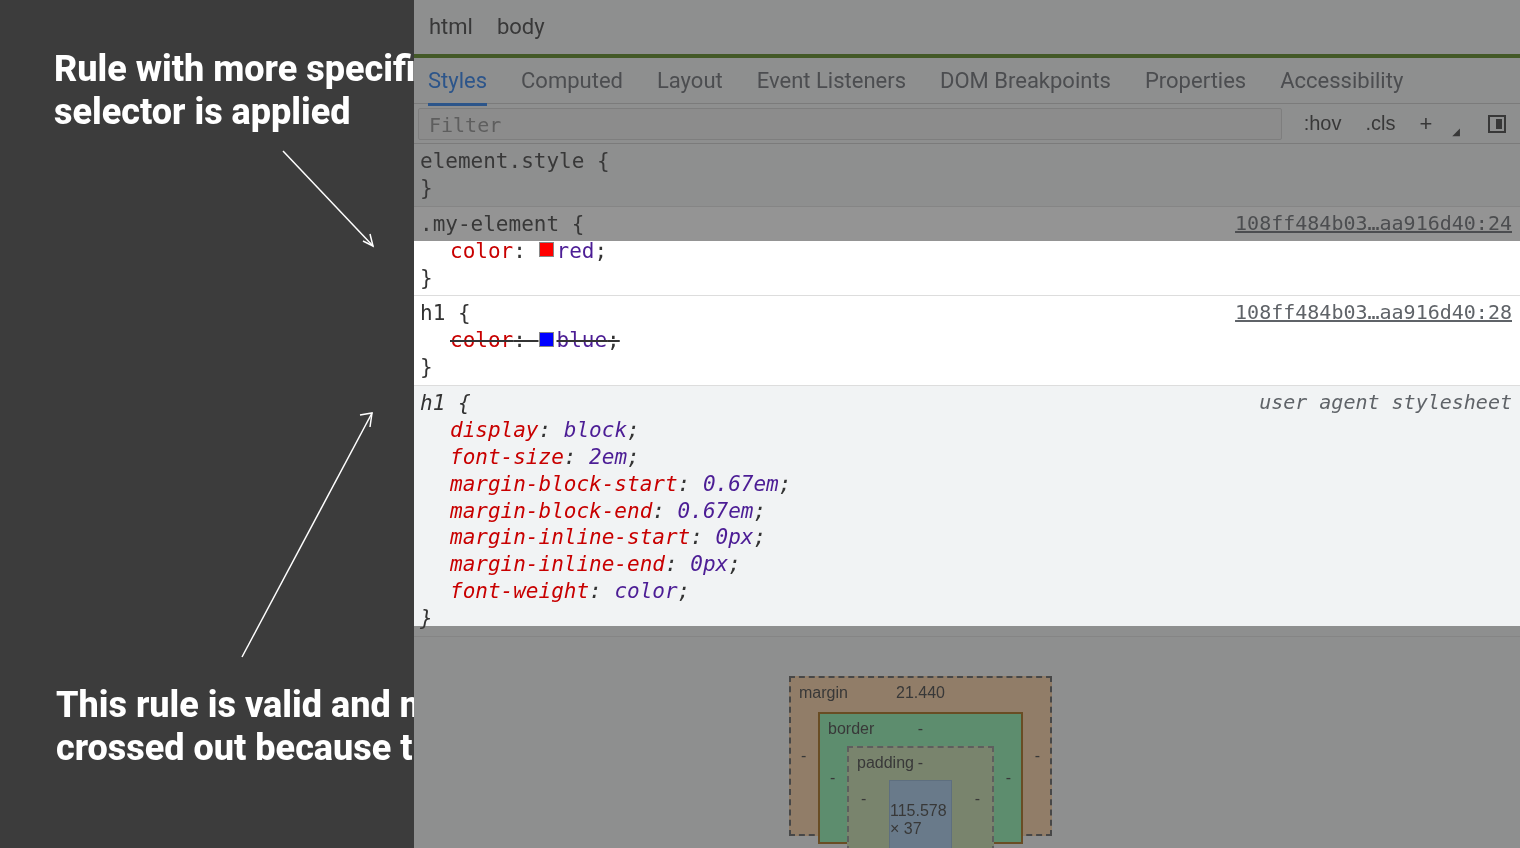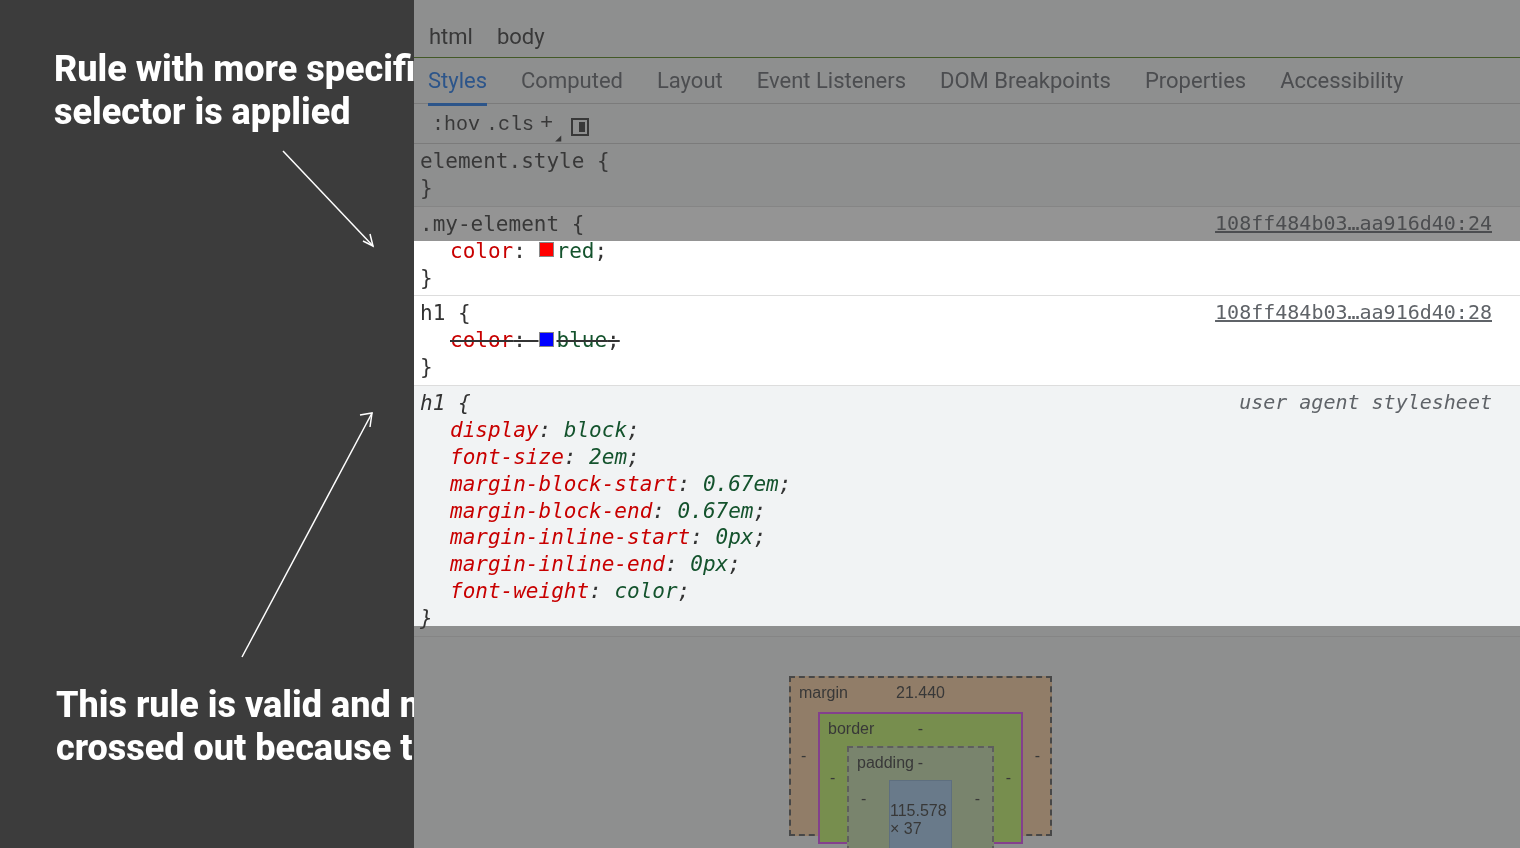--- a/index.html
+++ b/index.html
@@ -4,52 +4,52 @@
   <style>
     *{box-sizing:border-box;margin:0;padding:0}
     body{font-family:-apple-system,BlinkMacSystemFont,"Segoe UI",Roboto,sans-serif;background:#3c3c3c;width:1520px;height:848px;overflow:hidden;position:relative;color:#fff}
     .annotation{position:absolute;font-weight:800;font-size:36px;color:#fff;line-height:1.2}
     .arrow{position:absolute;stroke:#fff;stroke-width:1.5;fill:none}
 
     .devtools{position:absolute;left:414px;top:0;right:0;bottom:0;background:#f1f3f4;color:#333}
     .dim-overlay{position:absolute;left:0;top:0;right:0;height:241px;background:rgba(60,60,60,0.55);z-index:50;pointer-events:none}
     .dim-overlay-bottom{position:absolute;left:0;top:626px;right:0;bottom:0;background:rgba(60,60,60,0.55);z-index:50;pointer-events:none}
 
-    .breadcrumb{height:58px;background:#f1f3f4;border-bottom:1px solid #4d7c0f;display:flex;align-items:flex-end;padding-left:3px;font-size:22px;color:#333}
+    .breadcrumb{height:58px;background:#f1f3f4;border-bottom:4px solid #4d7c0f;display:flex;align-items:center;padding-left:3px;font-size:22px;color:#333}
     .breadcrumb span{padding:6px 12px 8px;cursor:pointer}
     .breadcrumb .sel{background:#c9d3e5;border-radius:2px 2px 0 0}
 
     .tabs{height:46px;background:#f1f3f4;border-bottom:1px solid #c7c7c7;display:flex;align-items:flex-start;font-size:22px;color:#5f6368;padding-left:14px;gap:34px}
     .tabs span{padding:10px 0;cursor:pointer}
     .tabs .active{color:#1a73e8;border-bottom:3px solid #1a73e8}
 
     .filter-row{height:40px;background:#f1f3f4;border-bottom:1px solid #c7c7c7;display:flex;align-items:center}
     .filter-input{flex:1;border:1px solid #cfcfcf;background:#eee;border-radius:2px;height:32px;margin:4px 4px 4px 4px;padding:0 10px;color:#888;font-size:20px;line-height:32px;font-family:monospace}
-    .filter-controls{display:flex;align-items:flex-end;gap:6px;padding:0 14px 0 18px;font-family:Liberation Mono, monospace;font-size:20px;color:#333}
+    .filter-controls{display:flex;align-items:center;gap:24px;padding:0 14px 0 18px;font-family:Liberation Sans, sans-serif;font-size:20px;color:#333}
     .plus-icon{font-size:22px;font-weight:300}
     .panel-icon{width:18px;height:18px;border:2px solid #333;position:relative}
     .panel-icon::after{content:"";position:absolute;right:2px;top:2px;bottom:2px;width:6px;background:#333}
     .sub-corner{font-size:10px;position:relative;top:8px;left:-4px}
 
     .styles-body{font-family:Menlo,Consolas,monospace;font-size:21px;line-height:1.28;color:#333}
     .rule{position:relative;padding:4px 8px 4px 6px;background:#fff;border-bottom:1px solid #ddd}
     .rule.dim-bg{background:#f1f3f4}
-    .rule .source{position:absolute;right:28px;top:4px;color:#5f6368;text-decoration:underline;cursor:pointer;font-size:20px}
+    .rule .source{position:absolute;right:8px;top:4px;color:#5f6368;text-decoration:underline;cursor:pointer;font-size:20px}
     .rule .source.ua{text-decoration:none;font-style:italic}
     .rule.italic{font-style:italic}
     .selector{color:#333}
     .decl{padding-left:30px}
     .prop{color:#c80000}
-    .val{color:#14532d}
+    .val{color:#4c1d95}
     .swatch{display:inline-block;width:15px;height:15px;border:1px solid #888;vertical-align:middle;margin-right:3px;position:relative;top:-2px}
     .strike{text-decoration:line-through}
 
     .box-model{position:absolute;left:375px;top:676px;width:263px;height:160px;font-size:16px;color:#333;font-family:Liberation Sans, sans-serif}
     .bm-margin{position:absolute;inset:0;border:2px dashed #555;background:#f9cc9d}
-    .bm-border{position:absolute;left:27px;right:27px;top:34px;bottom:-10px;border:2px solid #d946ef;background:#bef264}
+    .bm-border{position:absolute;left:27px;right:27px;top:34px;bottom:-10px;border:2px solid #a16207;background:#86efac}
     .bm-padding{position:absolute;left:27px;right:27px;top:32px;bottom:-10px;border:2px dashed #888;background:#c4dca9}
     .bm-content{position:absolute;left:40px;right:40px;top:32px;bottom:-10px;background:#a0c6e8;border:1px solid #88aed0;display:flex;align-items:center;justify-content:center;font-size:16px}
     .bm-label{position:absolute;left:8px;top:6px;font-size:16px}
     .bm-top{position:absolute;top:6px;left:50%;transform:translateX(-50%);font-size:16px}
     .bm-side{position:absolute;top:50%;transform:translateY(-50%);font-size:16px}
   </style>
 </head>
 <body>
 
 <div class="annotation" style="left:54px;top:48px;max-width:400px">Rule with more specific selector is applied</div>
@@ -75,20 +75,21 @@
     <span class="active">Styles</span>
     <span>Computed</span>
     <span>Layout</span>
     <span>Event Listeners</span>
     <span>DOM Breakpoints</span>
     <span>Properties</span>
     <span>Accessibility</span>
   </div>
 
   <div class="filter-row">
+    <div class="filter-input">Filter</div>
     <div class="filter-controls">
       <span>:hov</span>
       <span>.cls</span>
       <span class="plus-icon">+</span>
         <span class="sub-corner">◢</span>
       <span class="panel-icon"></span>
     </div>
   </div>
 
   <div class="styles-body">

